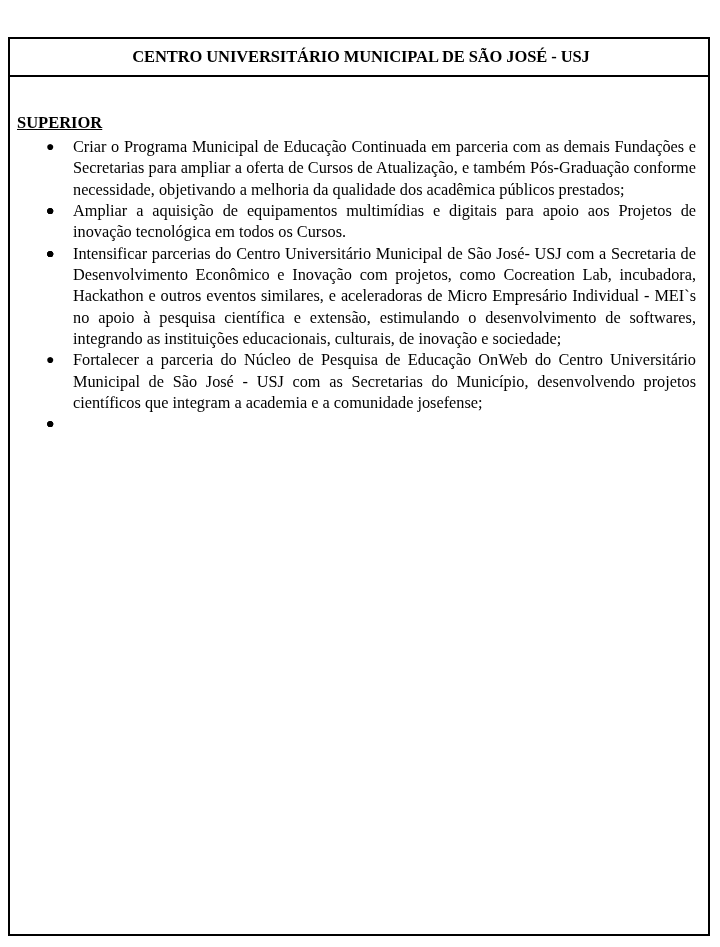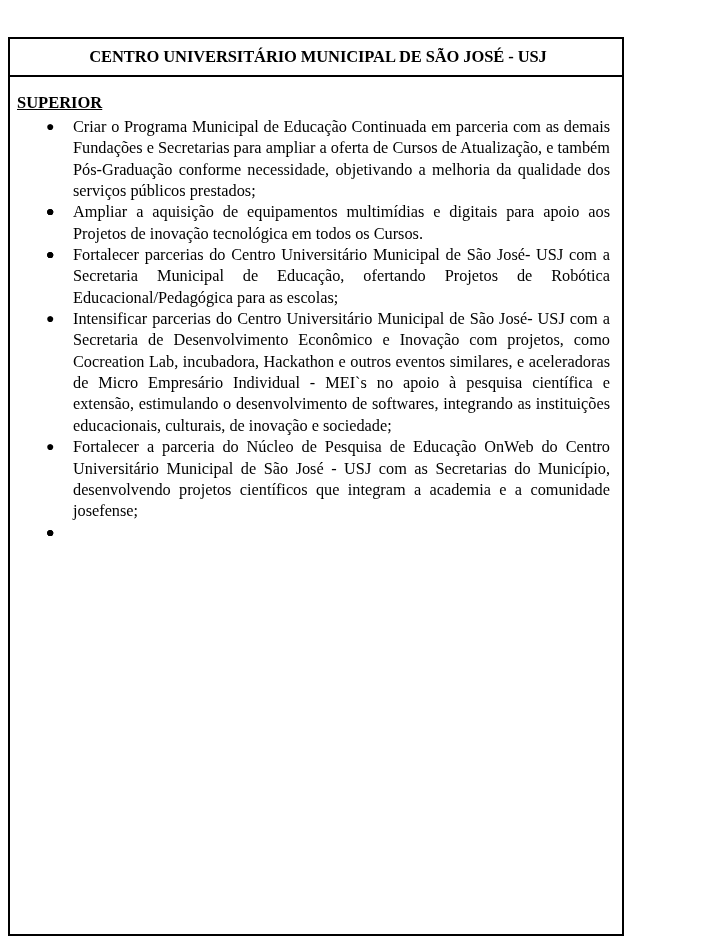--- a/index.html
+++ b/index.html
@@ -12,41 +12,41 @@
       height: 947px;
       position: relative;
       overflow: hidden;
       font-family: "Liberation Serif", "DejaVu Serif", serif;
       color: #000000;
     }
     .doc-table {
       position: absolute;
       left: 8px;
       top: 37px;
-      width: 616px;
+      width: 702px;
       height: 899px;
       box-sizing: border-box;
       border: 2px solid #000000;
     }
     .header-row {
       height: 38px;
       box-sizing: border-box;
       border-bottom: 2px solid #000000;
       display: flex;
       align-items: center;
       justify-content: center;
     }
     .header-title {
       font-weight: bold;
       font-size: 16.5px;
       letter-spacing: -0.1px;
       padding-left: 4px;
     }
     .content-cell {
-      padding: 16px 12px 0 7px;
+      padding: 36px 12px 0 7px;
     }
     .section-title {
       font-weight: bold;
       font-size: 16.5px;
       text-decoration: underline;
       margin: 0 0 3px 0;
       line-height: 20px;
     }
     ul.items {
       list-style: none;
@@ -72,27 +72,27 @@
 </head>
 <body>
 
 <div class="doc-table">
   <div class="header-row">
     <span class="header-title">CENTRO UNIVERSITÁRIO MUNICIPAL DE SÃO JOSÉ - USJ</span>
   </div>
   <div class="content-cell">
     <div class="section-title">SUPERIOR</div>
     <ul class="items">
-      <li><span class="bullet">●</span><span>Criar o Programa Municipal de Educação Continuada em parceria com as demais Fundações e Secretarias para ampliar a oferta de Cursos de Atualização, e também Pós-Graduação conforme necessidade, objetivando a melhoria da qualidade dos serviços públicos prestados;</span></li>
+      <li><span class="bullet">●</span><span>Criar o Programa Municipal de Educação Continuada em parceria com as demais Fundações e Secretarias para ampliar a oferta de Cursos de Atualização, e também Pós-Graduação conforme necessidade, objetivando a melhoria da qualidade dos acadêmica públicos prestados;</span></li>
       <li><span class="bullet">●</span></li>
       <li><span class="bullet">●</span></li>
       <li><span class="bullet">●</span><span>Ampliar a aquisição de equipamentos multimídias e digitais para apoio aos Projetos de inovação tecnológica em todos os Cursos.</span></li>
       <li><span class="bullet">●</span></li>
       <li><span class="bullet">●</span></li>
-      <li><span class="bullet">●</span><span>Fortalecer parcerias do Centro Universitário Municipal de São José- USJ com a Secretaria Municipal de Educação, ofertando Projetos de Robótica Educacional/Pedagógica para as escolas;</span></li>
+      <li><span class="bullet">●</span></li>
       <li><span class="bullet">●</span><span>Intensificar  parcerias do Centro Universitário Municipal de São José- USJ com a Secretaria de Desenvolvimento Econômico e Inovação com projetos, como Cocreation Lab, incubadora, Hackathon e outros eventos similares, e aceleradoras de Micro Empresário Individual -  MEI`s no apoio à pesquisa científica e extensão, estimulando o desenvolvimento de softwares, integrando as instituições educacionais, culturais, de inovação e sociedade;</span></li>
       <li><span class="bullet">●</span><span>Fortalecer a parceria do Núcleo de Pesquisa de Educação OnWeb  do Centro Universitário Municipal de São José - USJ com as Secretarias do Município, desenvolvendo projetos científicos que integram a academia e a comunidade josefense;</span></li>
       <li><span class="bullet">●</span></li>
       <li><span class="bullet">●</span></li>
       <li><span class="bullet">●</span></li>
     </ul>
   </div>
 </div>
 
 </body></html>

